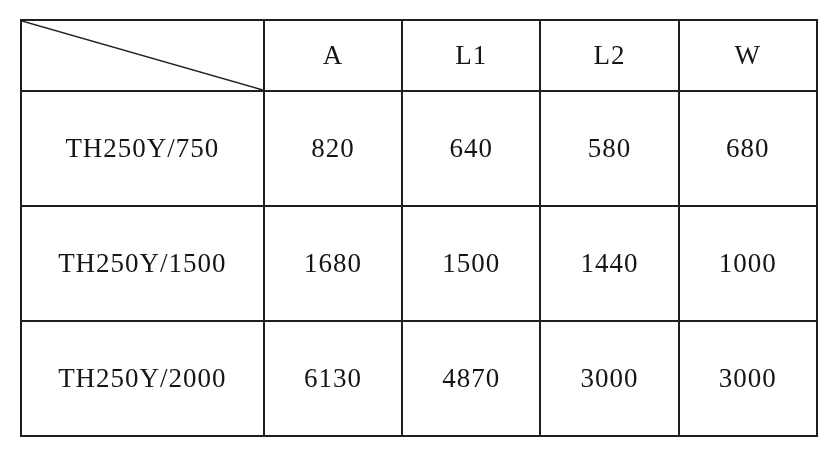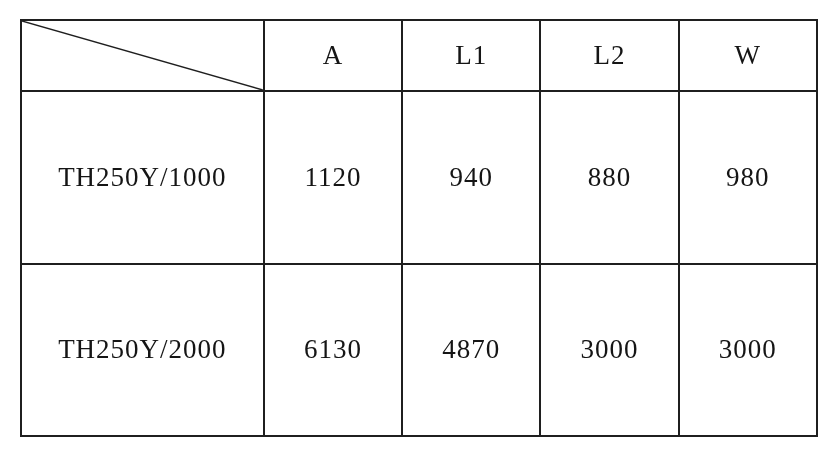--- a/index.html
+++ b/index.html
@@ -70,25 +70,32 @@
           </svg>
         </th>
         <th>A</th>
         <th>L1</th>
         <th>L2</th>
         <th>W</th>
       </tr>
     </thead>
     <tbody>
       <tr>
-        <td>TH250Y/1000</td>
-        <td>1120</td>
-        <td>940</td>
-        <td>880</td>
-        <td>980</td>
+        <td>TH250Y/750</td>
+        <td>820</td>
+        <td>640</td>
+        <td>580</td>
+        <td>680</td>
+      </tr>
+      <tr>
+        <td>TH250Y/1500</td>
+        <td>1680</td>
+        <td>1500</td>
+        <td>1440</td>
+        <td>1000</td>
       </tr>
       <tr>
         <td>TH250Y/2000</td>
         <td>6130</td>
         <td>4870</td>
         <td>3000</td>
         <td>3000</td>
       </tr>
     </tbody>
   </table>

